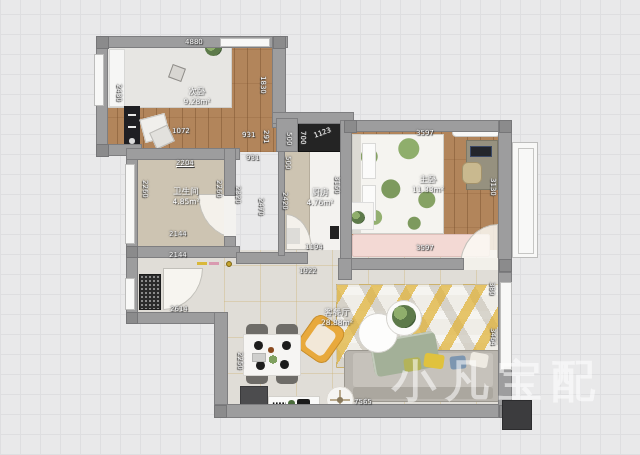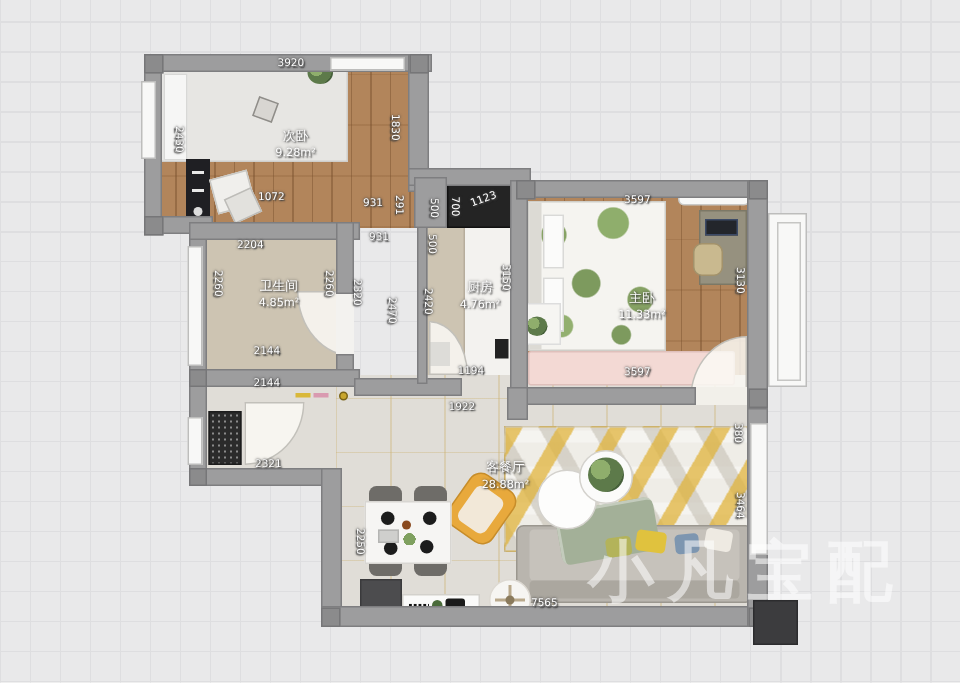--- a/index.html
+++ b/index.html
@@ -200,56 +200,56 @@
     <div class="area">9.28m²</div>
   </div>
   <div class="room-label" style="left:186px;top:196px;">
     <div>卫生间</div>
     <div class="area">4.85m²</div>
   </div>
   <div class="room-label" style="left:320px;top:197px;">
     <div>厨房</div>
     <div class="area">4.76m²</div>
   </div>
-  <div class="room-label" style="left:428px;top:204px;">
+  <div class="room-label" style="left:428px;top:184px;">
     <div>主卧</div>
     <div class="area">11.33m²</div>
   </div>
   <div class="room-label" style="left:337px;top:317px;">
     <div>客餐厅</div>
     <div class="area">28.88m²</div>
   </div>
 
   <div>
-      <span class="dim" style="left: 185px; top: 39px;">3920</span>
+      <span class="dim" style="left: 185px; top: 39px;">4880</span>
       <span class="dim" style="left: 122px; top: 84px; transform: rotate(90deg);">2430</span>
       <span class="dim" style="left: 266px; top: 76px; transform: rotate(90deg);">1830</span>
       <span class="dim" style="left: 172px; top: 128px;">1072</span>
       <span class="dim" style="left: 242px; top: 132px;">931</span>
       <span class="dim" style="left: 269px; top: 130px; transform: rotate(90deg);">291</span>
       <span class="dim" style="left: 292px; top: 132px; transform: rotate(90deg);">500</span>
       <span class="dim" style="left: 306px; top: 131px; transform: rotate(90deg);">700</span>
       <span class="dim" style="left: 313px; top: 133px; transform: rotate(-20deg);">1123</span>
       <span class="dim" style="left: 246px; top: 155px;">931</span>
-      <span class="dim" style="left: 158px; top: 160px;">2204</span>
+      <span class="dim" style="left: 176px; top: 160px; text-decoration: underline;">2204</span>
       <span class="dim" style="left: 148px; top: 180px; transform: rotate(90deg);">2260</span>
       <span class="dim" style="left: 222px; top: 180px; transform: rotate(90deg);">2260</span>
       <span class="dim" style="left: 241px; top: 186px; transform: rotate(90deg);">2320</span>
       <span class="dim" style="left: 264px; top: 198px; transform: rotate(90deg);">2470</span>
       <span class="dim" style="left: 291px; top: 156px; transform: rotate(90deg);">500</span>
       <span class="dim" style="left: 288px; top: 192px; transform: rotate(90deg);">2420</span>
       <span class="dim" style="left: 340px; top: 176px; transform: rotate(90deg);">3150</span>
       <span class="dim" style="left: 305px; top: 244px;">1194</span>
       <span class="dim" style="left: 416px; top: 130px;">3597</span>
       <span class="dim" style="left: 496px; top: 178px; transform: rotate(90deg);">3130</span>
       <span class="dim" style="left: 416px; top: 245px;">3597</span>
       <span class="dim" style="left: 169px; top: 231px;">2144</span>
       <span class="dim" style="left: 169px; top: 252px;">2144</span>
       <span class="dim" style="left: 299px; top: 268px;">1922</span>
-      <span class="dim" style="left: 170px; top: 306px;">2321</span>
+      <span class="dim" style="left: 170px; top: 306px;">2614</span>
       <span class="dim" style="left: 243px; top: 352px; transform: rotate(90deg);">2250</span>
       <span class="dim" style="left: 354px; top: 399px;">7565</span>
       <span class="dim" style="left: 496px; top: 328px; transform: rotate(90deg);">3464</span>
       <span class="dim" style="left: 495px; top: 282px; transform: rotate(90deg);">380</span>
     </div>
 
   <div class="watermark">小凡宝配</div>
 </div>
 
 </body></html>

